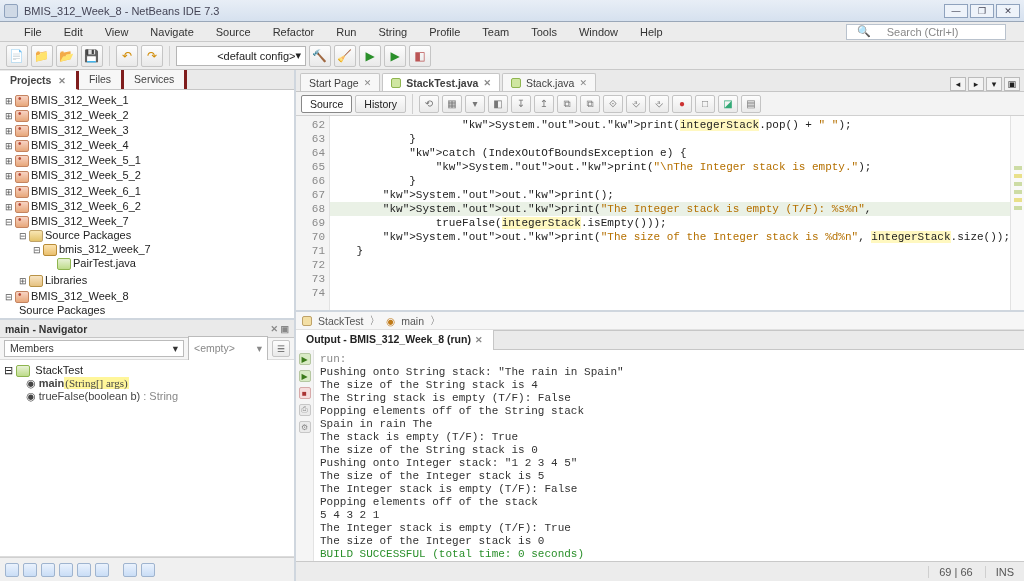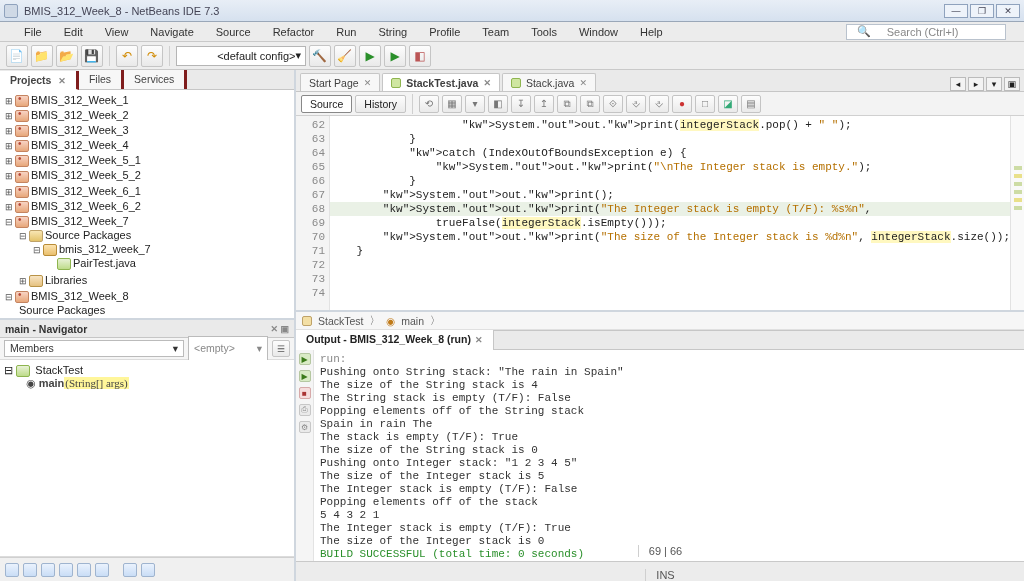--- a/index.html
+++ b/index.html
@@ -225,21 +225,21 @@
     flex:1;font-family:"Consolas","Courier New",monospace;font-size:11px;line-height:13px;
     padding:3px 6px;color:#333;white-space:pre;overflow:auto;
   }
   .outtext .run{color:#888;}
   .outtext .success{color:#2a8f2a;}
 
   
   .statusbar{
     height: 20px; background:#ececec;border-top:1px solid #c9c9c9;
     display:flex;align-items:center;justify-content:flex-end;padding:0 10px;
-    font-size:11px;color:#555;gap:12px;flex-direction:column;
+    font-size:11px;color:#555;gap:12px;
   }
   .statusbar .cell{border-left:1px solid #cfcfcf;padding-left:10px;}
 </style>
 </head>
 <body>
 
 <div class="titlebar">
   <div class="cube"></div>
   <span>BMIS_312_Week_8 - NetBeans IDE 7.3</span>
   <div class="winbtns">
@@ -343,20 +343,21 @@
       </div>
       <div class="combo2">
         <span>&lt;empty&gt;</span>
           <span>▾</span>
       </div>
       <div class="tbtn" style="width:18px;height:17px;font-size:9px;">☰</div>
     </div>
     <div class="navtree">
       <div>⊟ <span class="ticon java" style="vertical-align:middle;"></span> <span>StackTest</span></div>
       <div style="padding-left:22px;" class="mi">◉ <b>main</b><span class="args">(String[] args)</span></div>
+      <div style="padding-left:22px;" class="mi">◉ <span>trueFalse(boolean b)</span><span class="ret"> : String</span></div>
     </div>
     <div class="leftfoot">
       <div class="micon"></div>
       <div class="micon"></div>
       <div class="micon"></div>
       <div class="micon"></div>
       <div class="micon"></div>
       <div class="micon"></div>
       <div style="width:6px;"></div>
       <div class="micon"></div>

